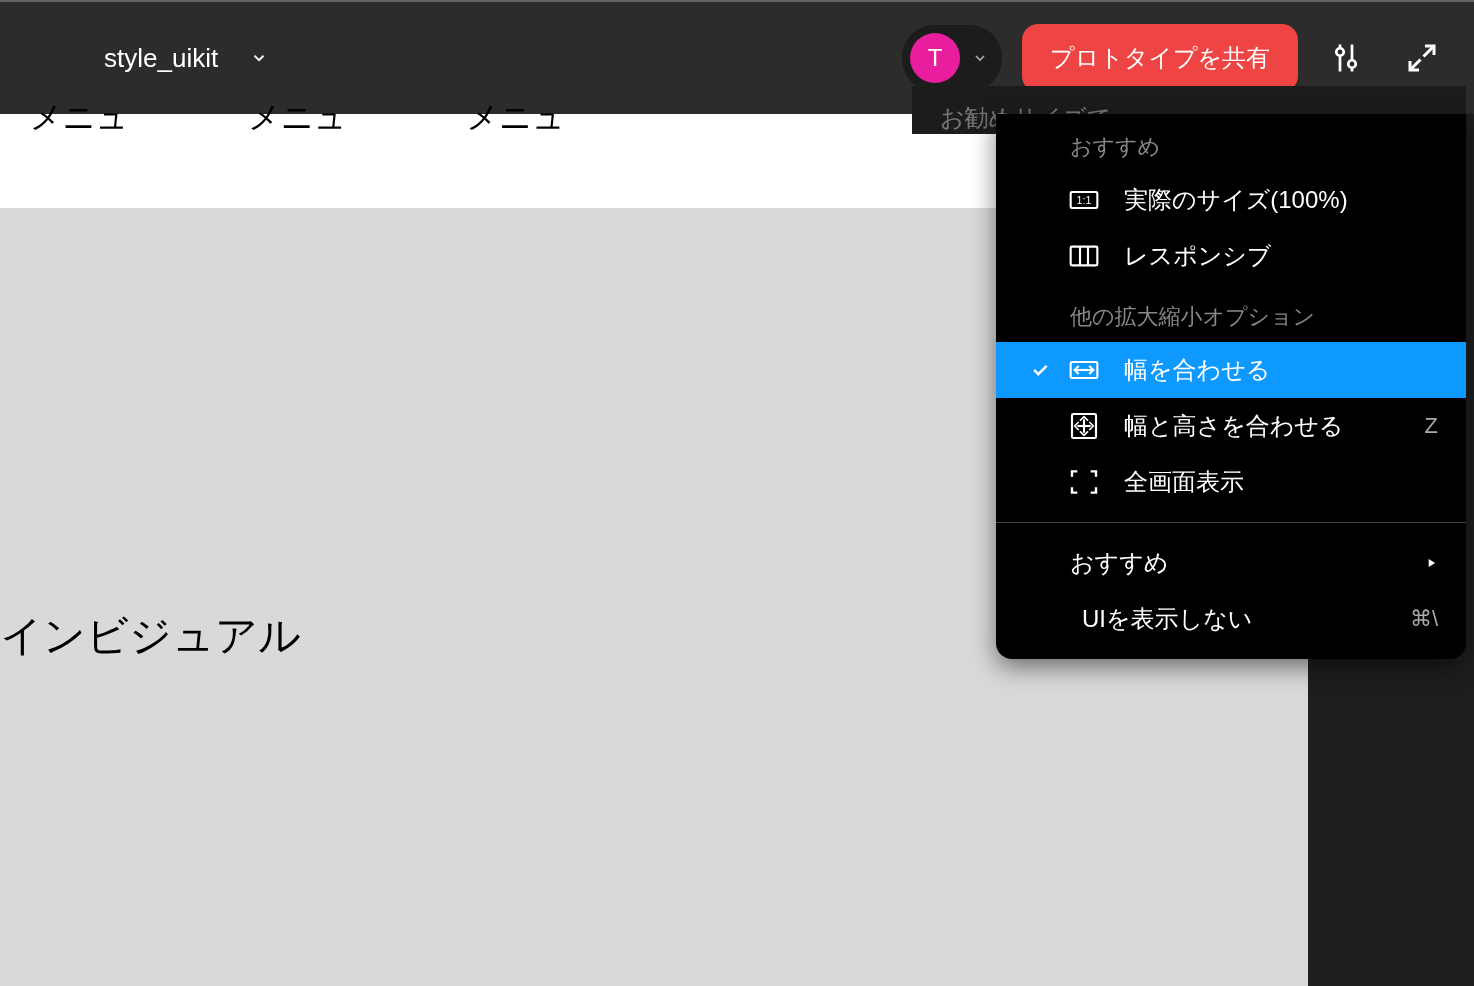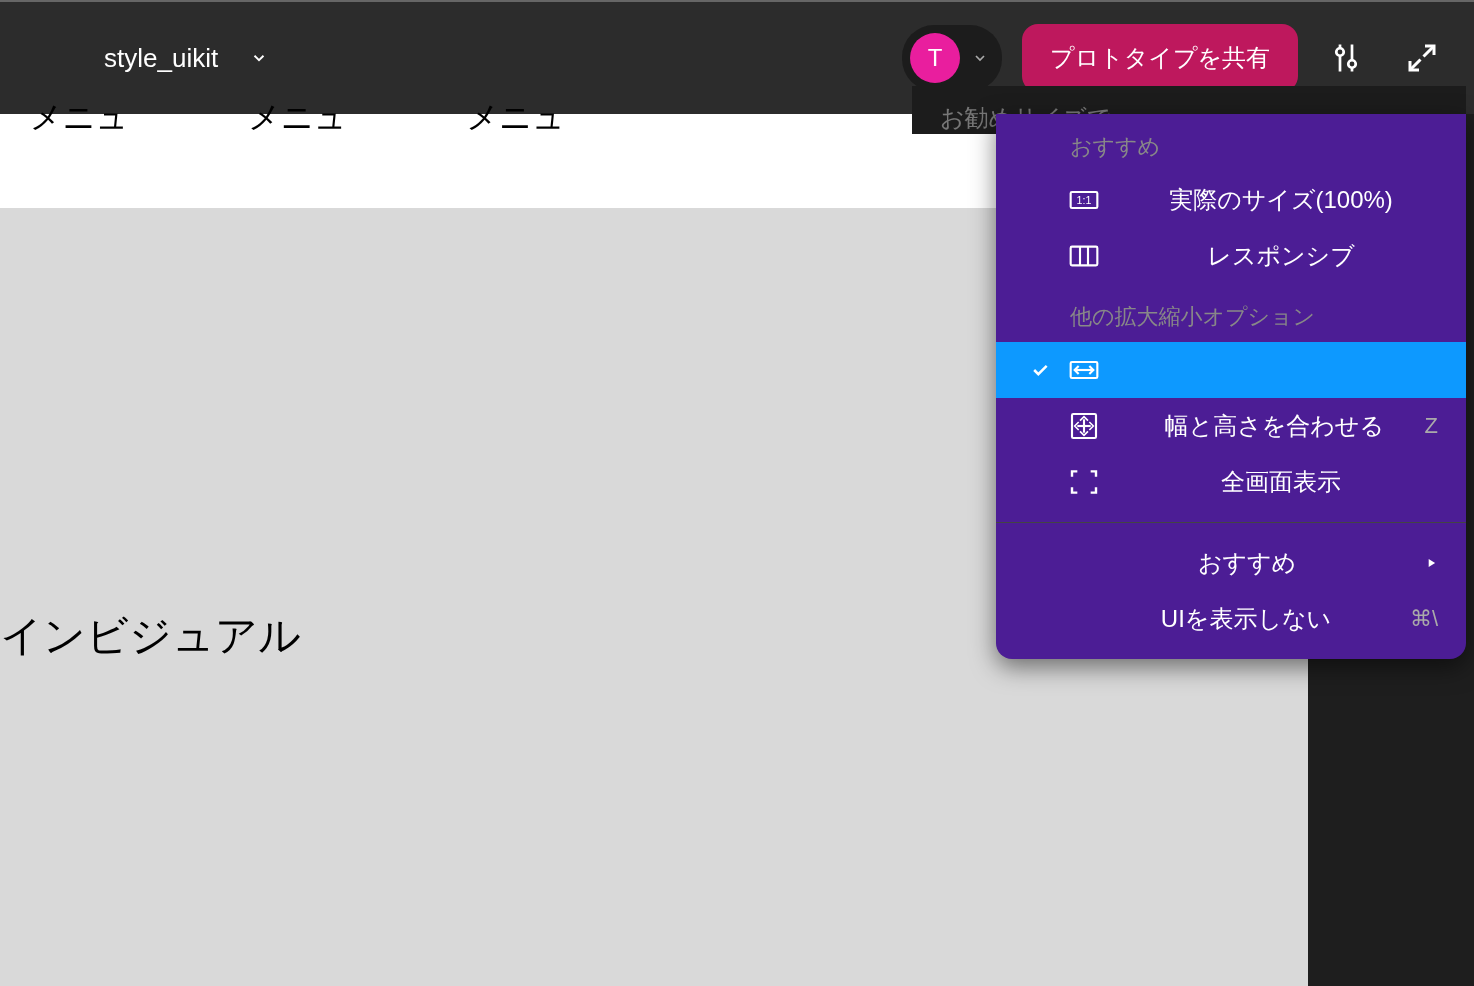--- a/index.html
+++ b/index.html
@@ -63,21 +63,21 @@
       border-radius: 50%;
       background: #e91e9e;
       color: #fff;
       display: flex;
       align-items: center;
       justify-content: center;
       font-size: 24px;
       font-weight: 500;
     }
     .share-btn {
-      background: #be185d;
+      background: #ef4444;
       color: #fff;
       border: none;
       padding: 18px 28px;
       border-radius: 16px;
       font-size: 24px;
       font-weight: 500;
       cursor: pointer;
     }
     .icon-btn {
       width: 56px;
@@ -124,21 +124,21 @@
       left: 0;
       font-size: 42px;
       color: #000;
       font-weight: 400;
     }
     .dropdown-menu {
       position: absolute;
       top: 114px;
       right: 8px;
       width: 470px;
-      background: #4c1d95;
+      background: #000000;
       border-radius: 0 0 16px 16px;
       padding-bottom: 12px;
       box-shadow: 0 8px 24px rgba(0,0,0,0.5);
       z-index: 100;
     }
     .partial-header {
       position: absolute;
       top: 86px;
       right: 8px;
       width: 554px;
@@ -186,21 +186,20 @@
       margin-left: 12px;
       display: flex;
       align-items: center;
       justify-content: center;
       flex-shrink: 0;
       text-align: right;
     }
     .menu-item .item-label {
       margin-left: 24px;
       flex: 1;
-      text-align: center;
     }
     .menu-item .shortcut {
       color: #aaa;
       font-size: 22px;
     }
     .divider {
       height: 1px;
       background: #444;
       margin: 12px 0;
     }
@@ -305,20 +304,21 @@
       </svg>
     </span>
     <span class="item-icon">
       <svg viewBox="0 0 24 24" fill="none" stroke="#fff" stroke-width="1.6">
         <rect x="2" y="6" width="20" height="12" rx="1"></rect>
         <line x1="6" y1="12" x2="18" y2="12"></line>
         <polyline points="8 9 5 12 8 15"></polyline>
         <polyline points="16 9 19 12 16 15"></polyline>
       </svg>
     </span>
+    <span class="item-label">幅を合わせる</span>
   </div>
 
   <div class="menu-item">
     <span class="check"></span>
     <span class="item-icon">
       <svg viewBox="0 0 24 24" fill="none" stroke="#fff" stroke-width="1.6">
         <rect x="3" y="3" width="18" height="18" rx="1"></rect>
         <line x1="12" y1="7" x2="12" y2="17"></line>
         <line x1="7" y1="12" x2="17" y2="12"></line>
         <polyline points="9 8 12 5 15 8" stroke-width="1.2"></polyline>

